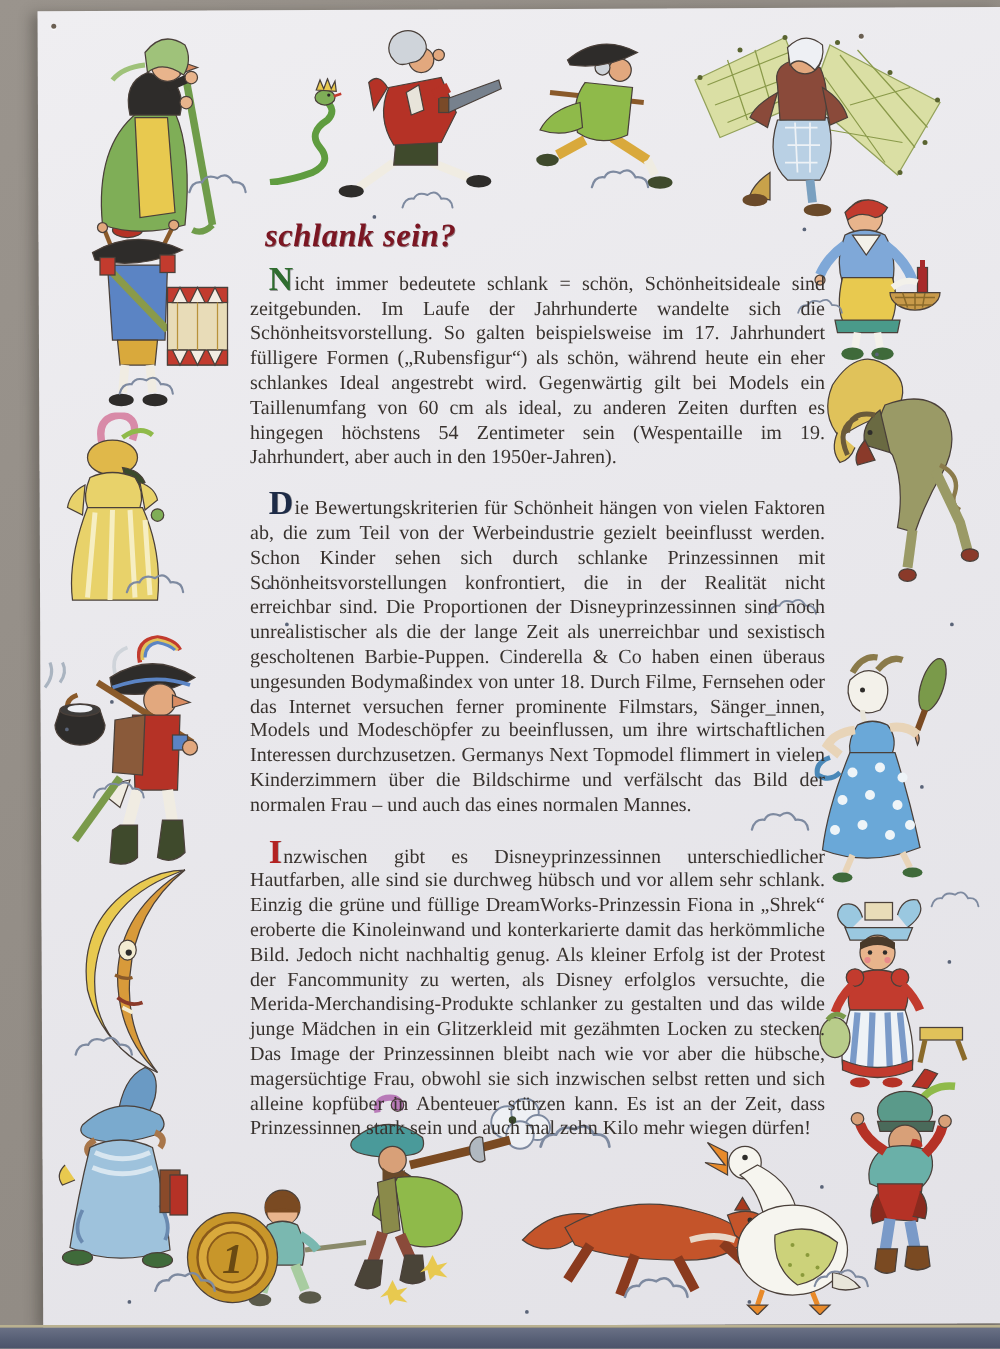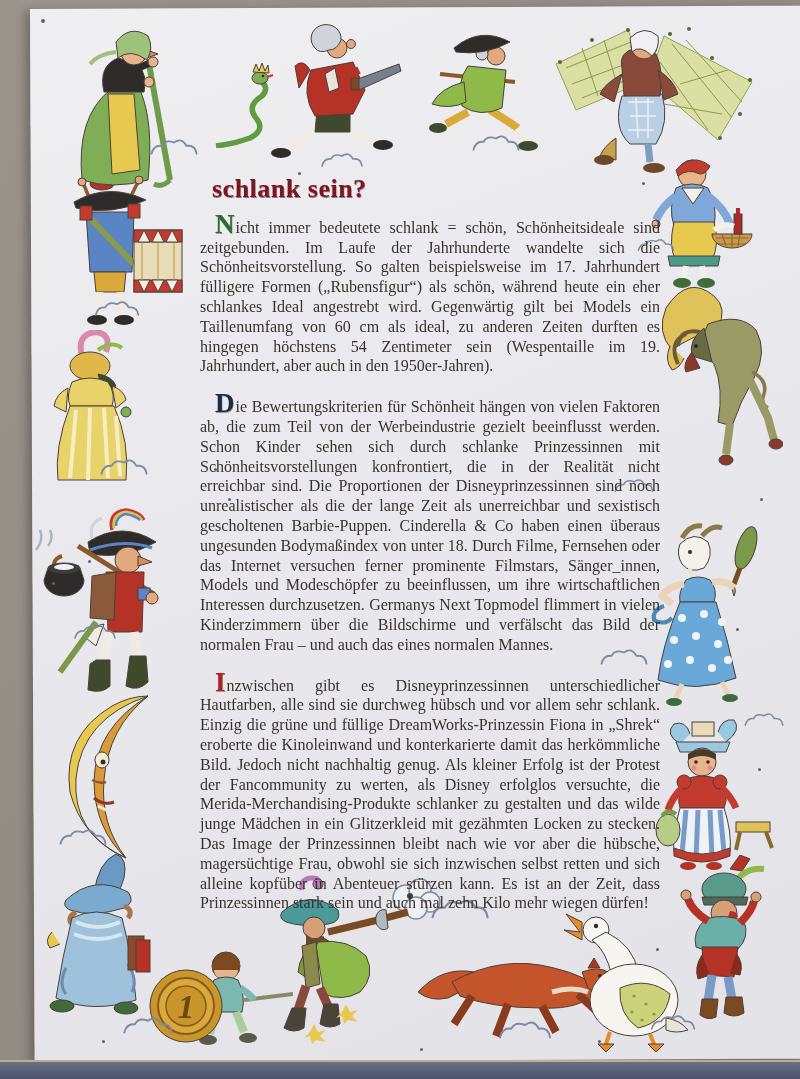--- a/index.html
+++ b/index.html
@@ -16,21 +16,21 @@
   }
   .table-edge{
     position:absolute;left:0;bottom:0;width:800px;height:17px;
     background:linear-gradient(180deg,#6a7186 0%,#565e74 60%,#4c536a 100%);
     border-top:2px solid #b9b190;z-index:9;
   }
   .pin{position:absolute;width:4px;height:4px;border-radius:50%;background:#6a5f52;box-shadow:0 1px 1px #fff;z-index:8;}
   .text-col{position:absolute;left:200px;top:172px;width:460px;z-index:3;}
   .title{color:#7b1622;font-weight:bold;font-size:26px;line-height:1.3;letter-spacing:.5px;margin:0 0 12px 0;
          text-shadow:.6px .6px 0 rgba(60,10,18,.5);}
-  .title .l2{display:block;padding-left:12px;}
+  .title .l2{display:block;padding-left:12px;font-style:italic;}
   .text-col p{
     margin:0 0 21px 0;font-size:16px;line-height:19.8px;color:#38322e;
     text-align:justify;text-indent:15px;hyphens:auto;
   }
   .dropcap{font-size:27px;font-weight:bold;line-height:10px;letter-spacing:1px;
            text-shadow:.5px .5px 0 rgba(0,0,0,.35);}
   .ill{position:absolute;z-index:1;}
   .ill svg{display:block;width:100%;height:100%;}
   .outl{stroke:#4a403a;stroke-width:1;}
   .cloud{position:absolute;z-index:1;}

